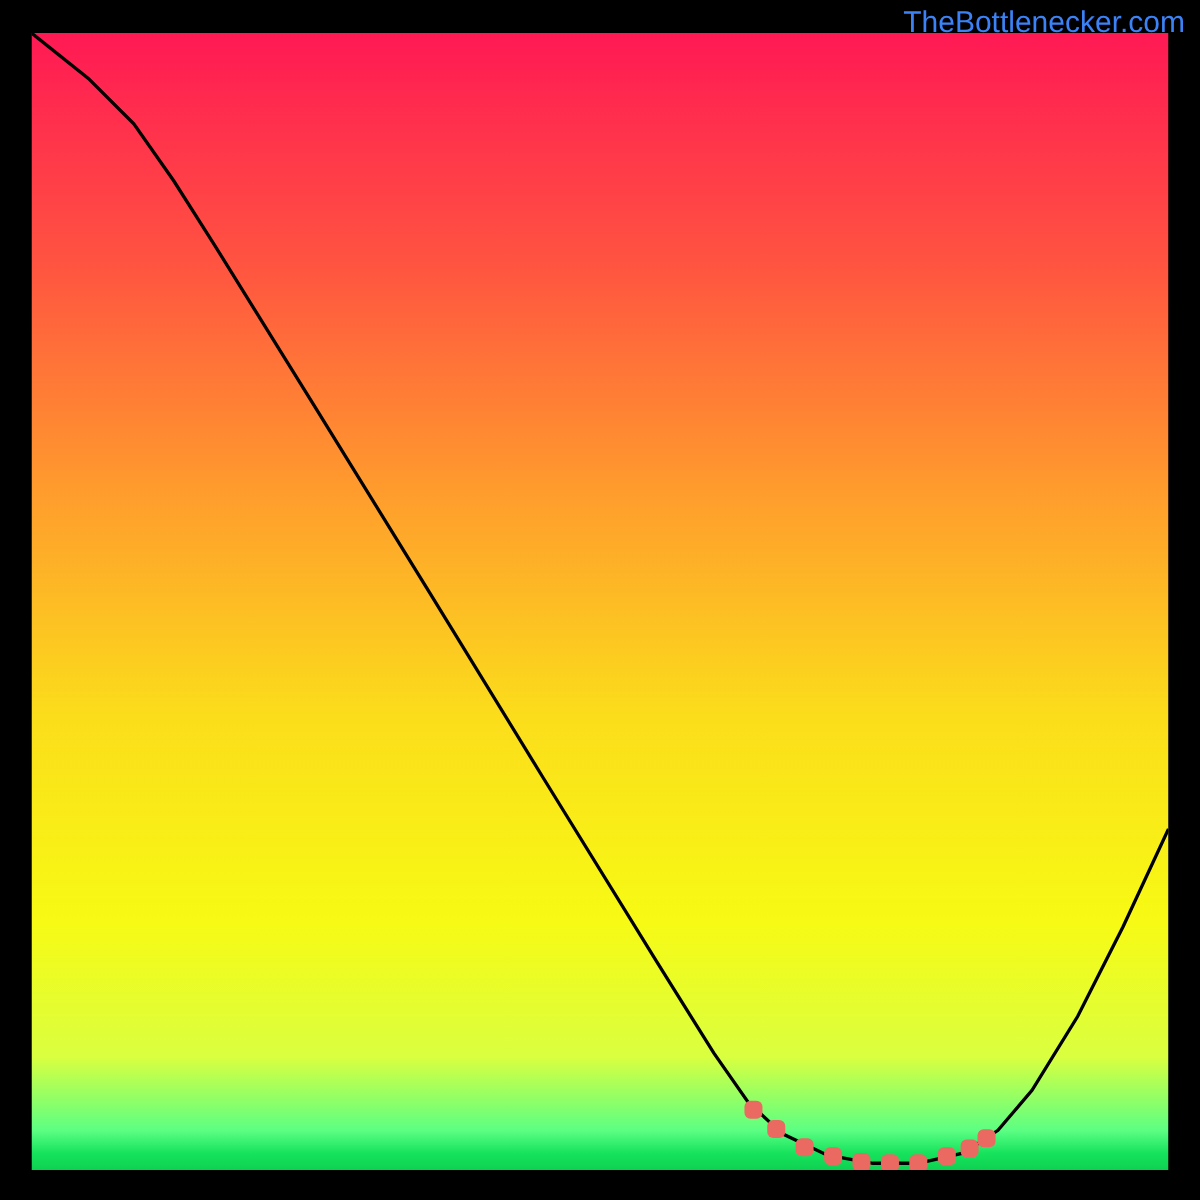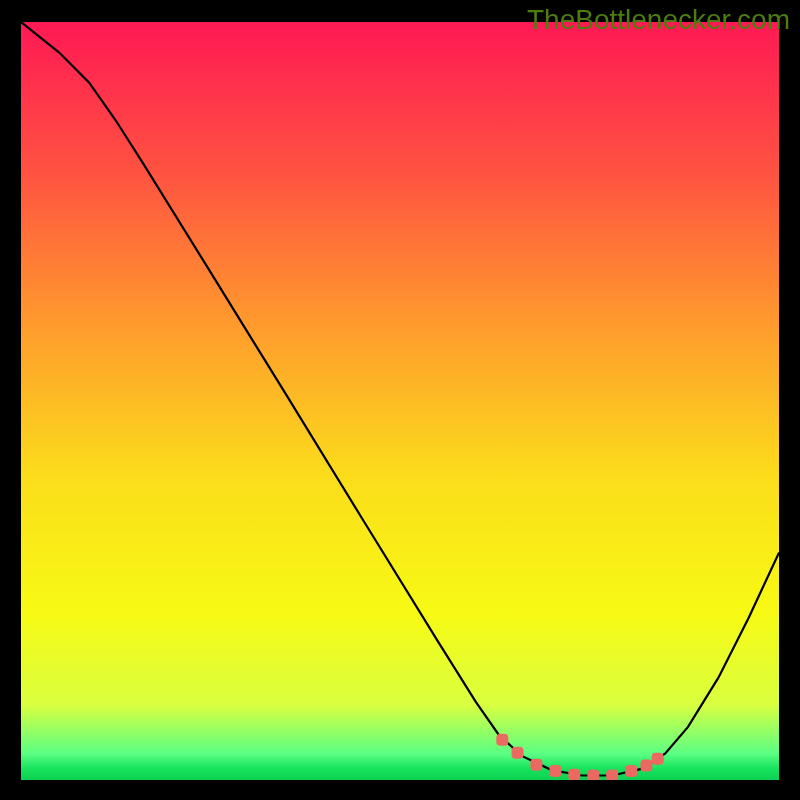--- a/index.html
+++ b/index.html
@@ -8,22 +8,22 @@
     width: 800px;
     height: 800px;
     background: #000;
     position: relative;
     font-family: Arial, Helvetica, sans-serif;
   }
   .watermark {
     position: absolute;
     top: 4px;
     right: 10px;
-    color: #4d7c0f;
-    font-size: 28px;
+    color: #3b82f6;
+    font-size: 20px;
     z-index: 10;
   }
   .plot-area {
     position: absolute;
     left: 21px;
     top: 22px;
     width: 758px;
     height: 758px;
   }
   .curve-overlay {

